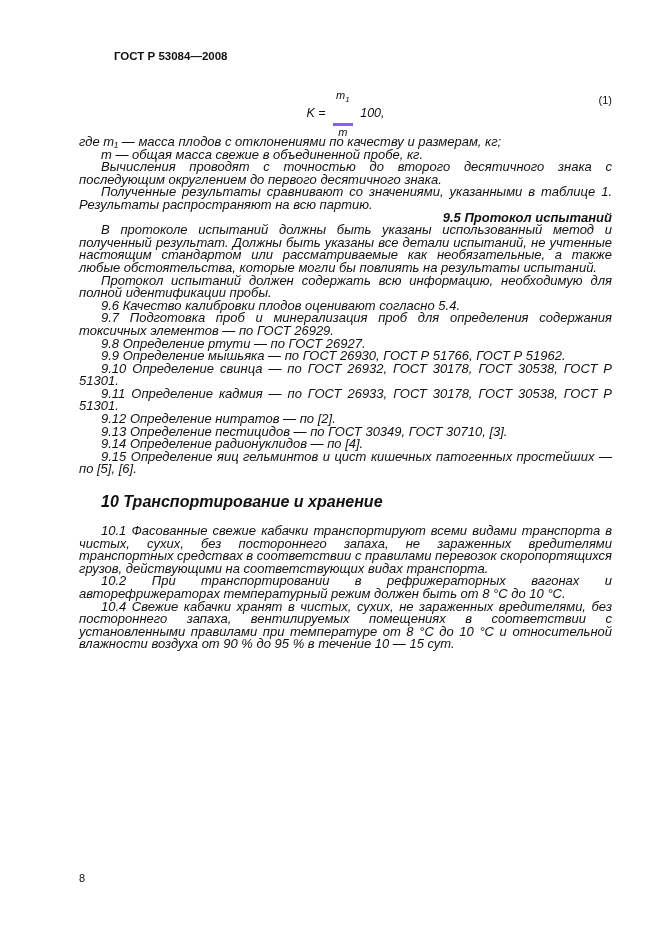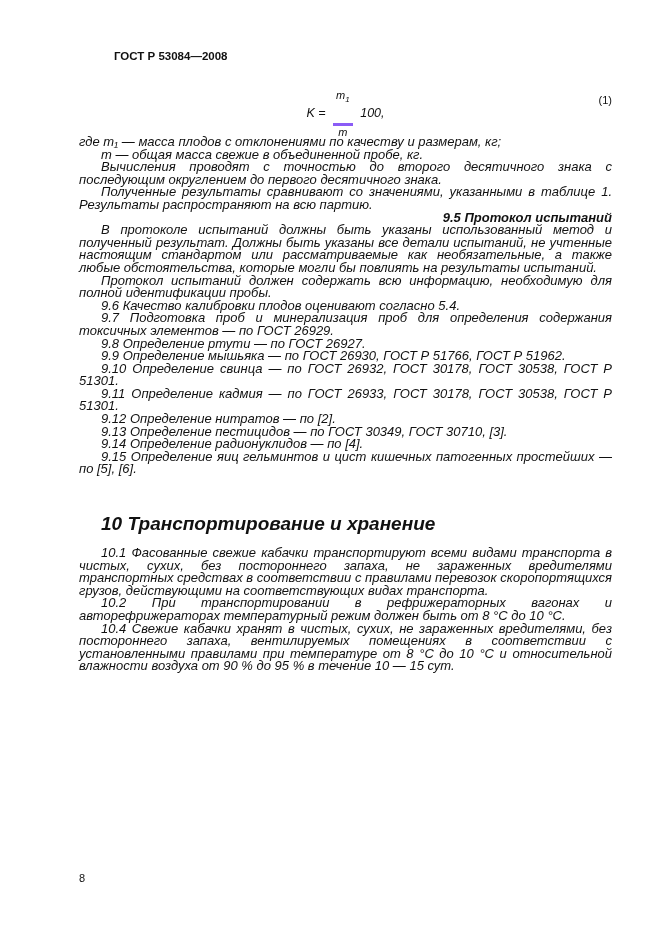--- a/index.html
+++ b/index.html
@@ -74,24 +74,24 @@
   p.p-indent { text-indent: 22px; }
   p.p-noindent { text-indent: 0; }
   p.p-tabbed { padding-left: 22px; }
   p.h-sub {
     font-weight: bold;
     text-indent: 22px;
     text-align: right;
   }
   p.h-section {
     font-weight: bold;
-    font-size: 19px;
+    font-size: 16px;
     line-height: 15px;
     text-align: left;
-    margin: 40px 0 16px 22px;
+    margin: 18px 0 16px 22px;
   }
   
   .page-number {
     position: absolute;
     left: 79px;
     bottom: 52px;
     font-size: 11px;
     font-style: normal;
   }
 </style>

